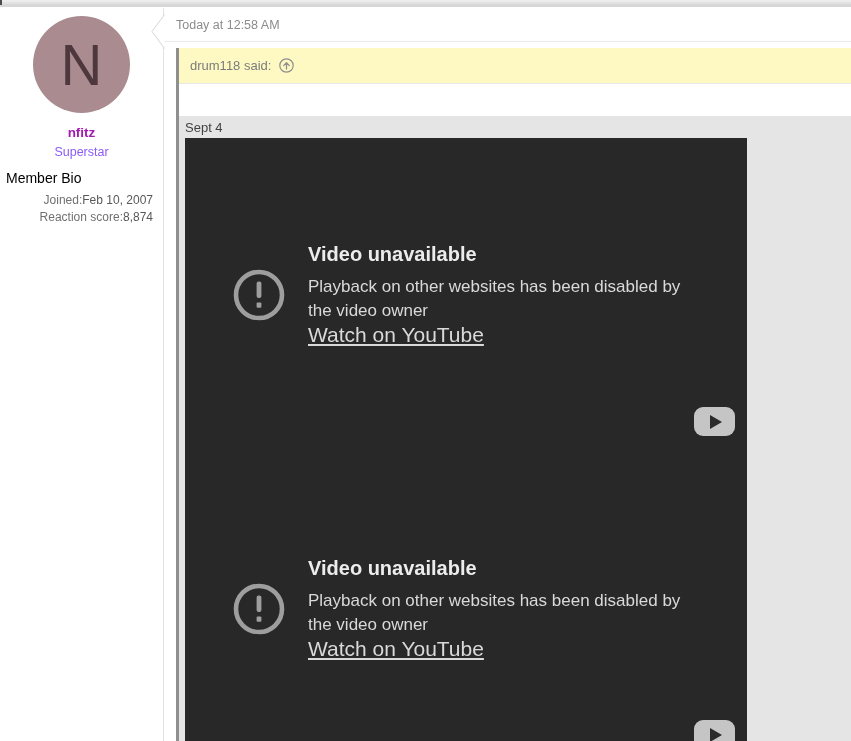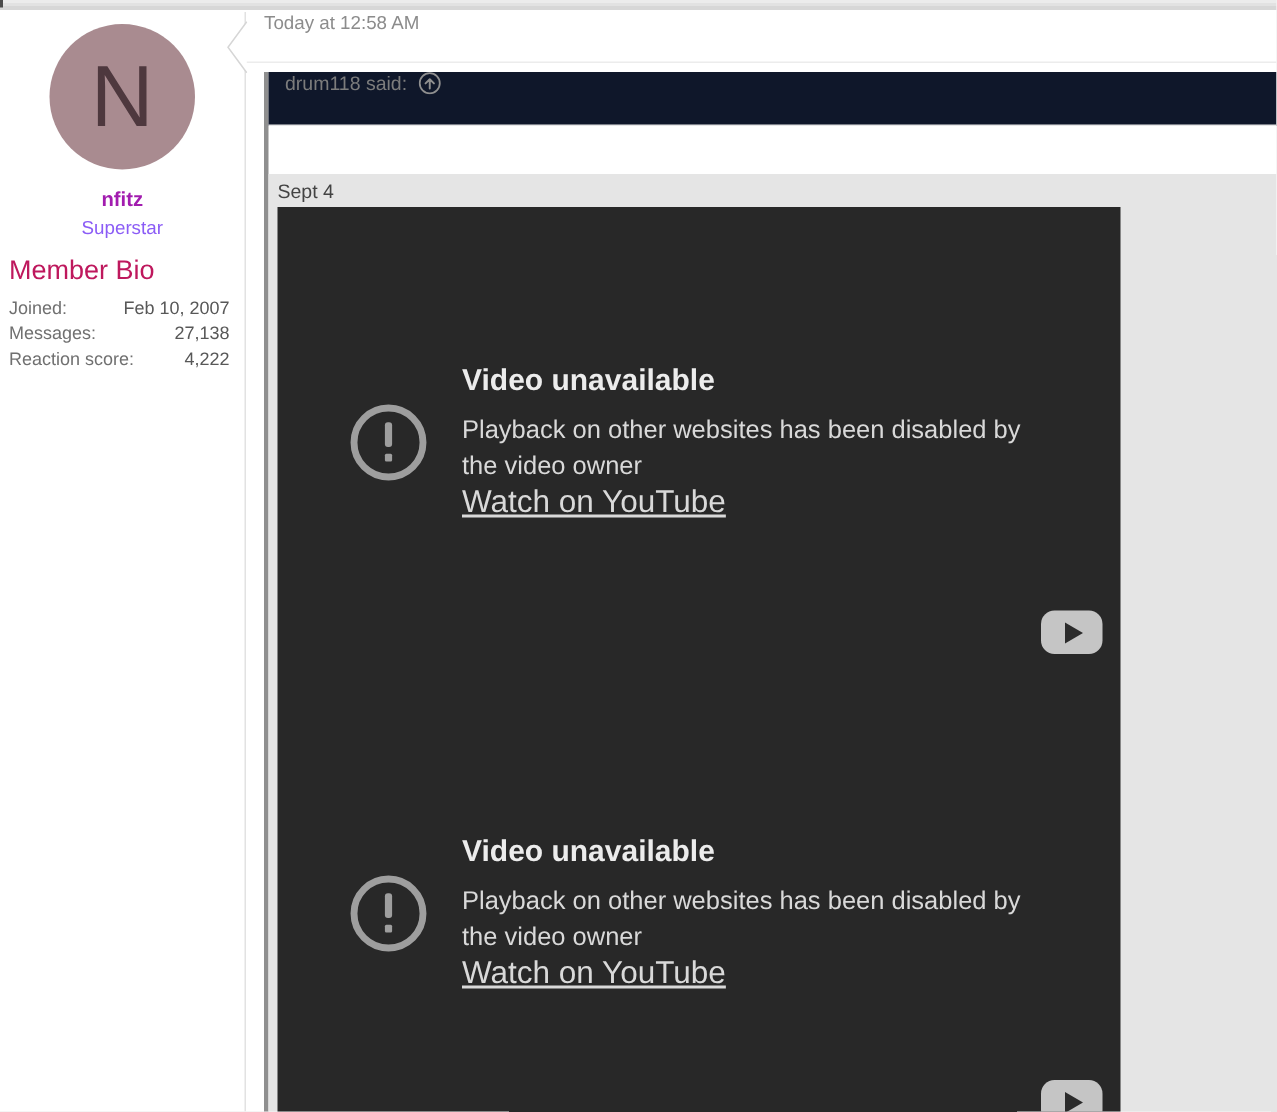--- a/index.html
+++ b/index.html
@@ -24,39 +24,39 @@
   .sidebar { width: 163px; flex: none; background: #fff; padding-top: 8px; }
   .avatar {
     width: 97px; height: 97px; border-radius: 50%;
     background: #a98b90; color: #4e383e;
     display: flex; align-items: center; justify-content: center;
     font-size: 58px; line-height: 1; margin: 0 auto;
     cursor: pointer; user-select: none;
   }
   .username { text-align: center; color: #a21caf; font-weight: 700; font-size: 13.5px; margin-top: 12px; cursor: pointer; }
   .usertitle { text-align: center; color: #8b5cf6; font-size: 12.5px; margin-top: 5px; }
-  .bio-link { color: #be185d; font-size: 18px; margin: 11px 0 5px 6px; cursor: pointer; }
-  .frow { display: flex; justify-content: space-between; padding: 1.5px 10px 1.5px 6px; font-size: 12px; }
+  .bio-link { color: #000000; font-size: 14px; margin: 11px 0 5px 6px; cursor: pointer; }
+  .frow { display: flex; justify-content: flex-end; padding: 1.5px 10px 1.5px 6px; font-size: 12px; }
   .frow .flabel { color: #707070; }
   .frow .fvalue { color: #585858; text-align: right; }
 
   
   .content { flex: 1; min-width: 0; border-left: 1px solid #e2e2e2; background: #fff; position: relative; }
   .msg-header {
-    height: 34px; display: flex; align-items: flex-start;
+    height: 34px; display: flex; align-items: center;
     padding-left: 12px; border-bottom: 1px solid #ececec;
     color: #8c8c8c; font-size: 12.5px; cursor: pointer;
   }
   .arrow-notch { position: absolute; left: -13px; top: 6px; }
 
   
   .quote { margin: 6px 0 0 12px; border-left: 3px solid #8f8f8f; }
   .quote-header {
-    background: #0f172a; border-bottom: 1px solid #e7e7e7;
-    height: 36px; display: flex; align-items: flex-start;
+    background: #fef9c3; border-bottom: 1px solid #e7e7e7;
+    height: 36px; display: flex; align-items: center;
     padding-left: 11px; color: #7c7c7c; font-size: 13px; cursor: pointer;
   }
   .expand-icon { margin-left: 8px; display: flex; cursor: pointer; }
   .quote-body { background: #e5e5e5; padding: 4px 0 8px 6px; min-height: 657px; margin-top: 32px; }
   .quote-text { font-size: 13px; color: #434343; line-height: 16px; margin-bottom: 2px; }
 
   
   .videos { width: 635px; }
   .video { position: relative; width: 562px; height: 314px; background: #282828; display: flex; align-items: center; }
   .video.v2 { height: 313px; }
@@ -90,26 +90,22 @@
     <div class="avatar">N</div>
     <div class="username">nfitz</div>
     <div class="usertitle">Superstar</div>
     <div class="bio-link">Member Bio</div>
 
     <div class="frow">
       <span class="flabel">Joined:</span>
       <span class="fvalue">Feb 10, 2007</span>
     </div>
     <div class="frow">
-      <span class="flabel">Messages:</span>
-      <span class="fvalue">27,138</span>
-    </div>
-    <div class="frow">
       <span class="flabel">Reaction score:</span>
-      <span class="fvalue">4,222</span>
+      <span class="fvalue">8,874</span>
     </div>
   </div>
 
   <div class="content">
 
     <div class="msg-header">
       <svg class="arrow-notch" width="14" height="35" viewBox="0 0 14 35">
         <path d="M13.5 0.5 L1 17.5 L13.5 34.5" fill="#ffffff" stroke="#d6d6d6" stroke-width="1"></path>
       </svg>
       <span>Today at 12:58 AM</span>

